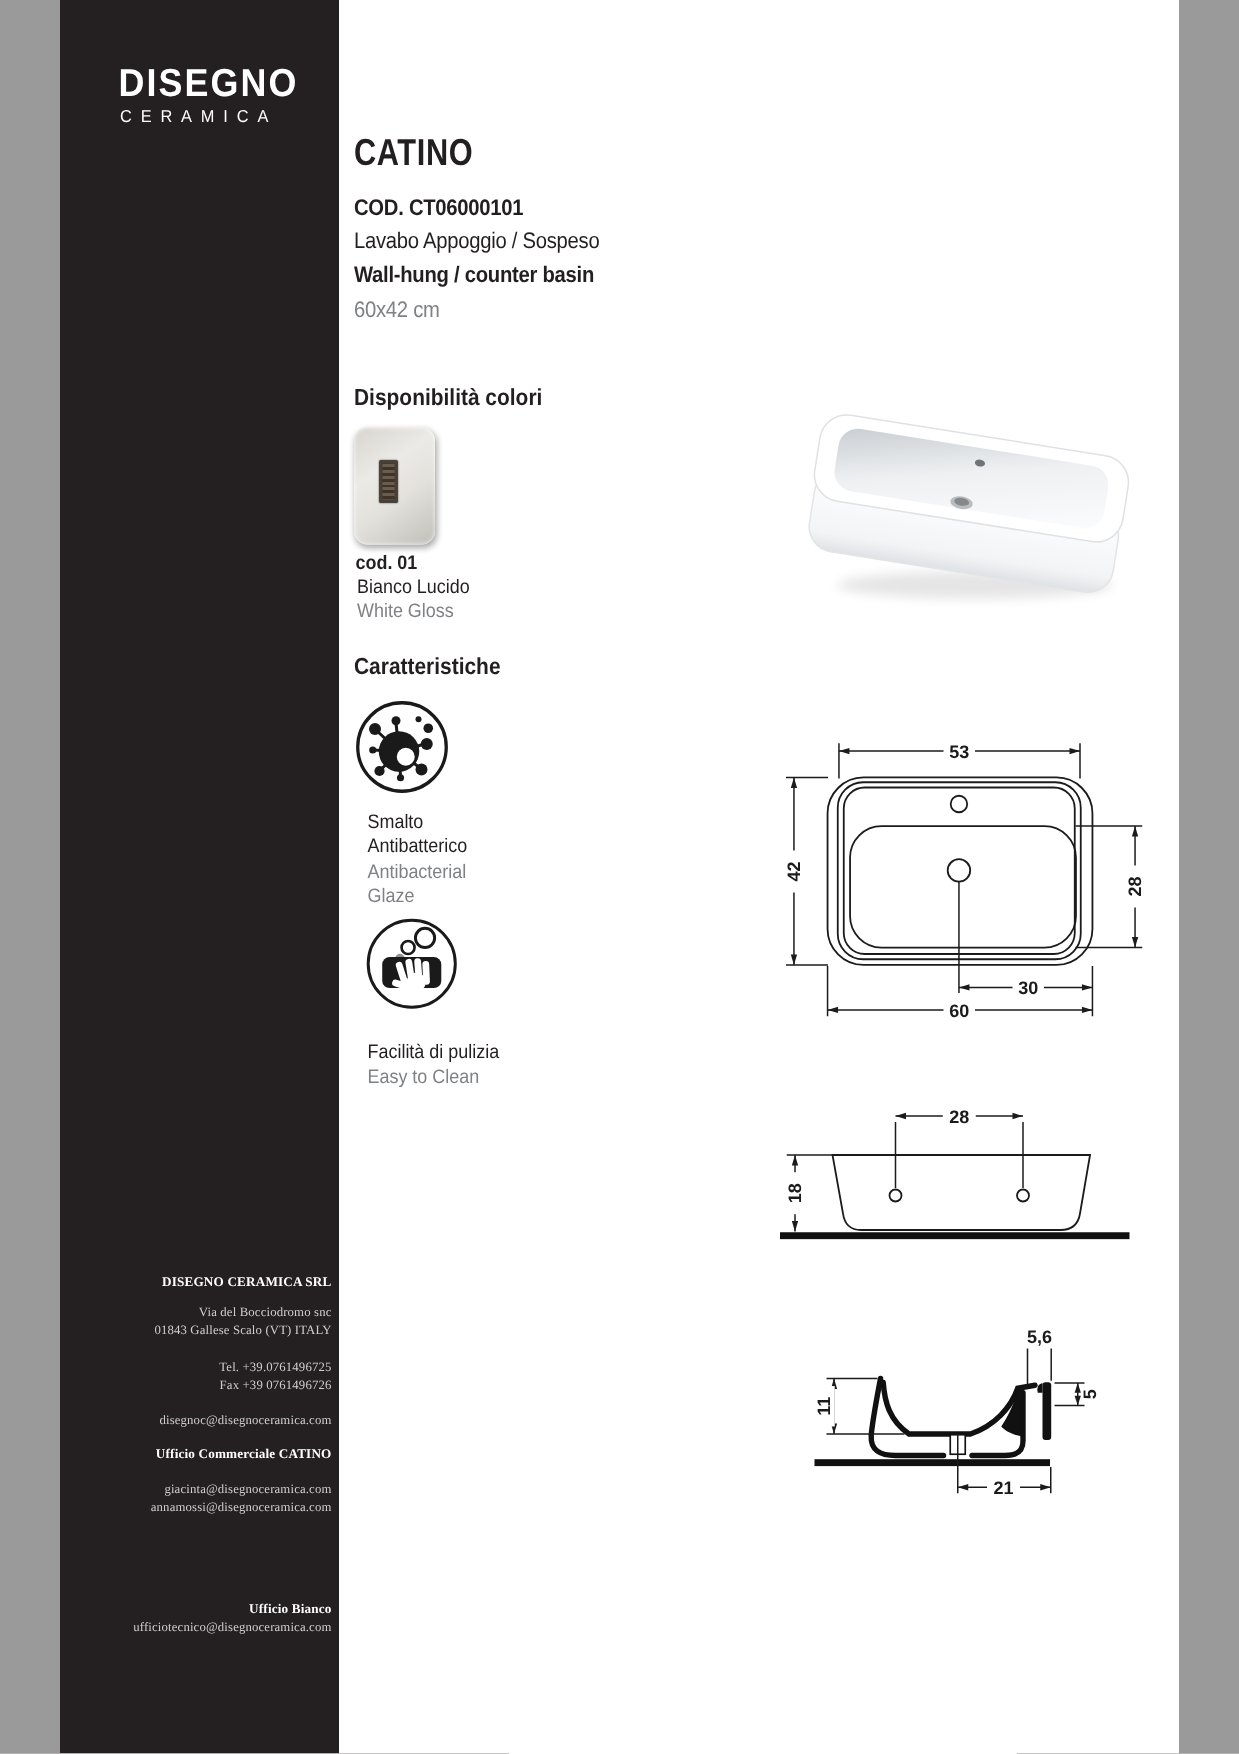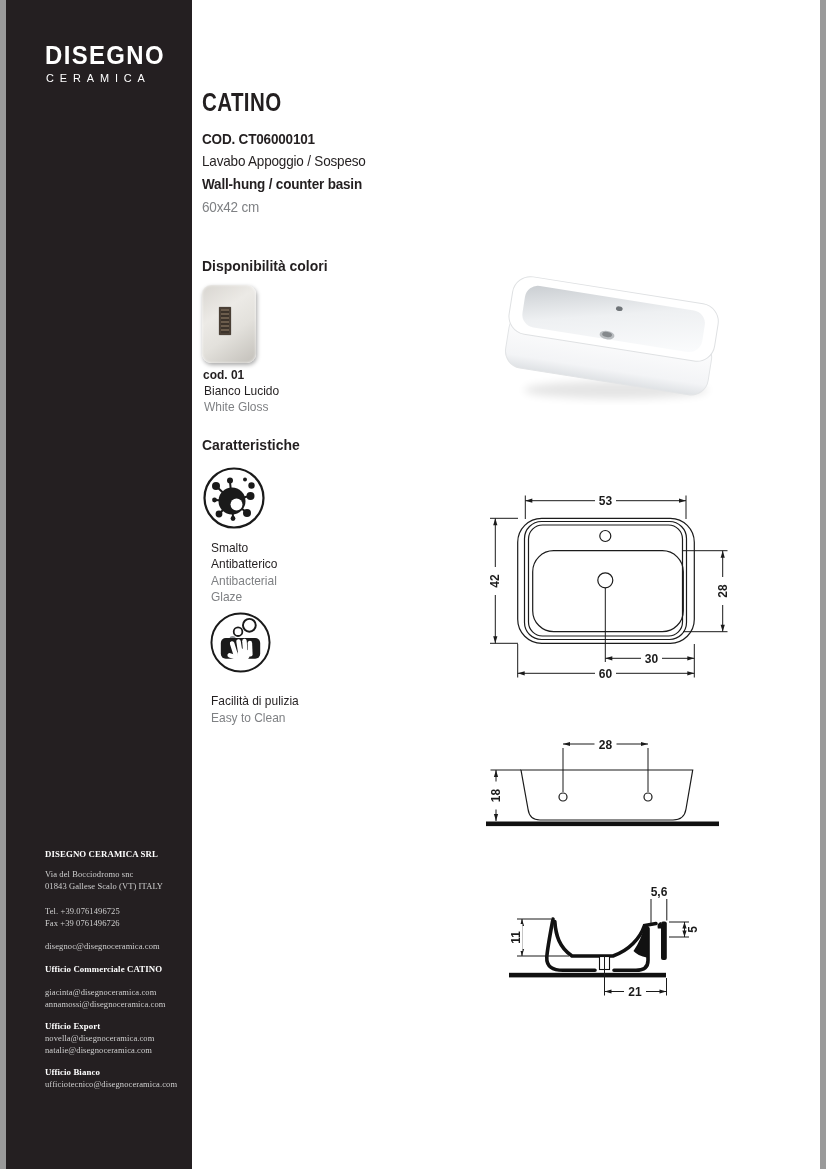--- a/index.html
+++ b/index.html
@@ -1,20 +1,21 @@
 <!DOCTYPE html>
 <html><head>
 <meta charset="utf-8">
 <style>
   * { margin:0; padding:0; box-sizing:border-box; }
   html,body { background:#9a9a9a; }
   #page {
-    position:relative; width:814px; height:1169px; background:#ffffff;
+    position:relative; width:746px; height:1169px; background:#ffffff;
     font-family:"Liberation Sans", sans-serif; color:#231f20; overflow:hidden;
     margin:0 auto;
+    text-align:right;
   }
   
   #sidebar { position:absolute; left:0; top:0; width:186px; height:1169px; background:#241f21; }
   .logo-line1 { position:absolute; left:39px; top:40px; color:#fff; font-weight:bold;
     font-size:26px; letter-spacing:1.5px; transform:scaleX(.92); transform-origin:left; }
   .logo-line2 { position:absolute; left:40px; top:72px; color:#fff; font-size:11.5px;
     letter-spacing:6.2px; transform:scaleX(.95); transform-origin:left; }
   .sb-block { position:absolute; left:39px; width:142px;font-family:Liberation Serif, serif; }
   .sb-bold { color:#ffffff; font-weight:bold; font-size:8.8px; line-height:12px; letter-spacing:.1px;}
   .sb-text { color:#cfcfcf; font-size:8.5px; line-height:12px; letter-spacing:.1px;}
@@ -62,25 +63,20 @@
     </div>
 
     <div class="sb-block" style="top:963px">
       <div class="sb-bold">Ufficio Commerciale CATINO</div>
     </div>
     <div class="sb-block" style="top:986px">
       <div class="sb-text">giacinta@disegnoceramica.com</div>
       <div class="sb-text">annamossi@disegnoceramica.com</div>
     </div>
 
-    <div class="sb-block" style="top:1020px">
-      <div class="sb-bold">Ufficio Export</div>
-      <div class="sb-text">novella@disegnoceramica.com</div>
-      <div class="sb-text">natalie@disegnoceramica.com</div>
-    </div>
 
     <div class="sb-block" style="top:1066px">
       <div class="sb-bold">Ufficio Bianco</div>
       <div class="sb-text">ufficiotecnico@disegnoceramica.com</div>
     </div>
   </div>
 
   <div class="abs title" style="left:196px; top:88px;">CATINO</div>
   <div class="abs info b700" style="left:196px; top:130px;">COD. CT06000101</div>
   <div class="abs info" style="left:196px; top:152px;">Lavabo Appoggio / Sospeso</div>

